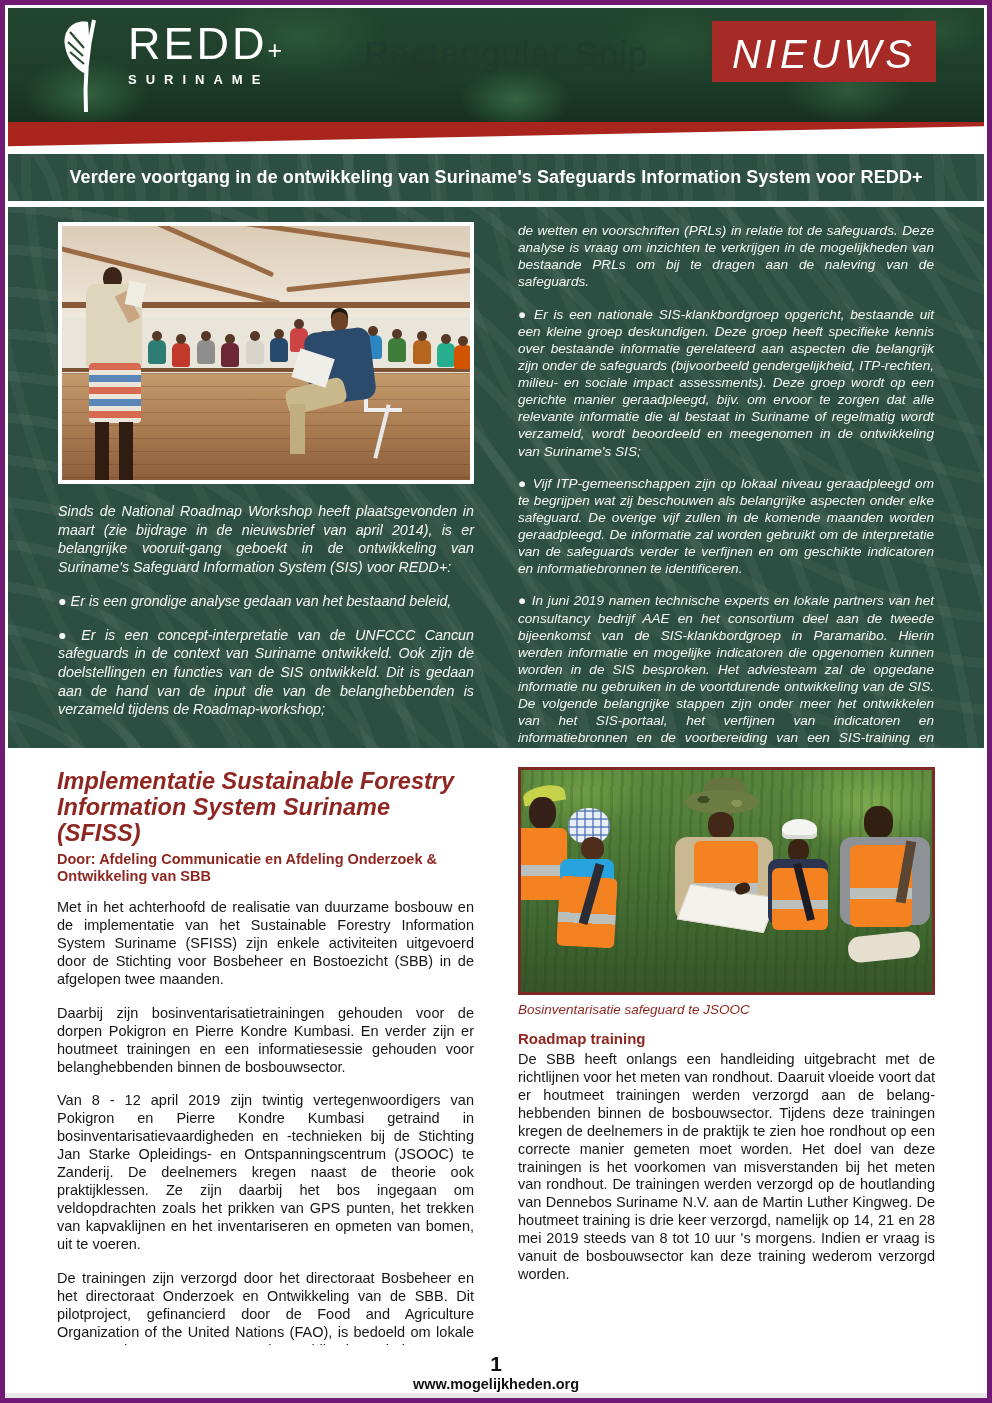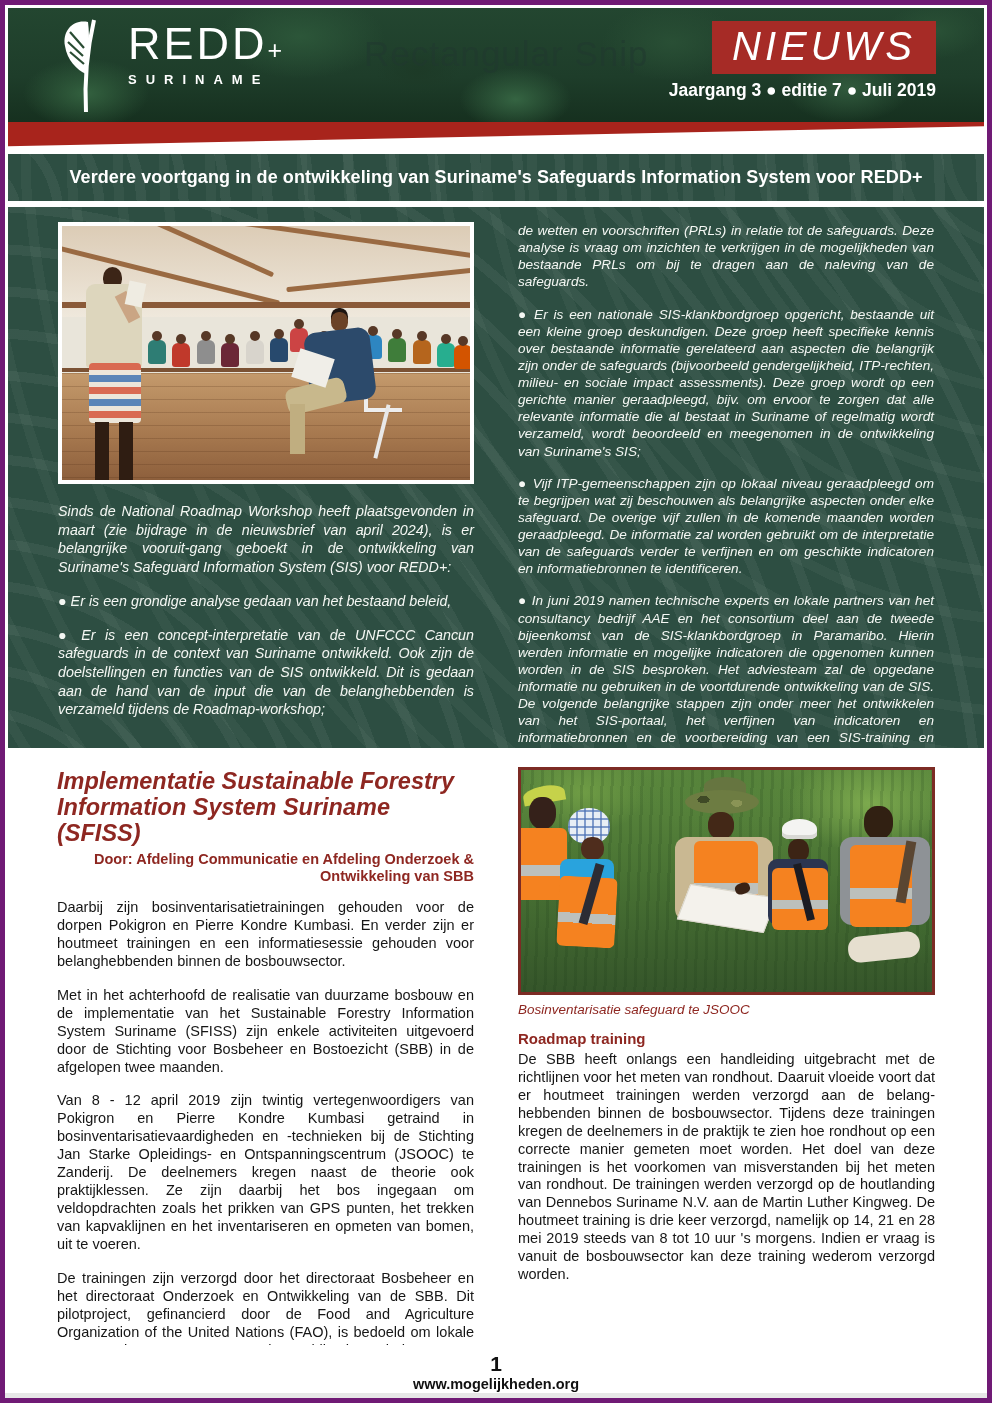--- a/index.html
+++ b/index.html
@@ -19,21 +19,21 @@
   .logo{position:absolute;left:50px;top:10px;display:flex;align-items:flex-start;}
   .logo svg{display:block;}
   .logo-text{margin-left:4px;color:#fff;}
   .logo-main{font-size:45px;line-height:52px;letter-spacing:3px;font-weight:400;}
   .logo-plus{font-size:25px;font-weight:400;}
   .logo-sub{font-size:13px;letter-spacing:9px;margin-top:2px;font-weight:bold;}
   .watermark{position:absolute;left:356px;top:26px;font-size:35px;font-weight:300;
              color:#20382f;opacity:.55;letter-spacing:1px;}
   .mast-right{position:absolute;right:48px;top:13px;text-align:right;}
   .nieuws-box{display:inline-block;background:#a62b26;color:#fff;font-style:italic;
-              font-size:40px;line-height:42px;padding:4px 20px 7px;letter-spacing:4px;font-weight:400;}
+              font-size:40px;line-height:42px;padding:12px 20px 7px;letter-spacing:4px;font-weight:400;}
   .issue{color:#fff;font-weight:bold;font-size:17.5px;margin-top:6px;}
   
   .stripe{position:relative;height:32px;margin:0 3px;background:#fff;}
   .stripe-red{position:absolute;inset:0;background:#a8241c;
               clip-path:polygon(0 0,100% 0,100% 13%,0 76%);}
   
   .greenbg{background:
       repeating-radial-gradient(circle at -4% 125%, rgba(255,255,255,.05) 0 10px, rgba(255,255,255,0) 10px 42px),
       repeating-radial-gradient(circle at 106% -18%, rgba(255,255,255,.04) 0 10px, rgba(255,255,255,0) 10px 46px),
       #2d4e42;}
@@ -60,21 +60,21 @@
   .pp{position:absolute;width:18px;height:24px;border-radius:6px 6px 3px 3px;}
   .pp::before{content:"";position:absolute;top:-9px;left:4px;width:10px;height:10px;
               border-radius:50%;background:#573826;}
   .shape{position:absolute;}
   
   .white-section{height:597px;box-sizing:border-box;padding:19px 52px 0;
                  display:grid;grid-template-columns:1fr 1fr;column-gap:44px;overflow:hidden;}
   .white-section p{font-size:14.5px;line-height:1.24;color:#161616;text-align:justify;margin:0 0 16px;}
   .white-section h2{margin:2px 0 4px;font-size:23.5px;line-height:1.1;font-style:italic;
                     font-weight:bold;color:#8e2721;}
-  .byline{font-size:14.5px;font-weight:bold;color:#8e2721;line-height:1.18;margin:0 0 14px;text-align:right;}
+  .byline{font-size:14.5px;font-weight:bold;color:#8e2721;line-height:1.18;margin:0 0 14px;}
   .white-section h3{margin:0 0 3px;font-size:15px;font-weight:bold;color:#8e2721;line-height:1.18;}
   .photo2{position:relative;height:222px;border:3px solid #7c2b24;overflow:hidden;margin:0;
     background:
       radial-gradient(120px 70px at 85% 15%, #7daa4e 0%, rgba(125,170,78,0) 70%),
       radial-gradient(90px 60px at 15% 10%, #6f9c45 0%, rgba(111,156,69,0) 70%),
       radial-gradient(140px 90px at 50% 0%, #54813a 0%, rgba(84,129,58,0) 75%),
       radial-gradient(100px 80px at 95% 60%, #3f6b30 0%, rgba(63,107,48,0) 70%),
       linear-gradient(180deg,#5d8a3e 0%,#4a7434 45%,#35552a 100%);}
   .photo2::before{content:"";position:absolute;inset:0;
       background:repeating-linear-gradient(92deg, rgba(25,55,22,.16) 0 3px, transparent 3px 10px);}
@@ -102,21 +102,20 @@
         </svg>
       </span>
       <span class="logo-text">
         <span class="logo-main">REDD</span><span class="logo-plus">+</span>
         <div class="logo-sub">SURINAME</div>
       </span>
     </div>
     <div class="watermark">Rectangular Snip</div>
     <div class="mast-right">
       <div class="nieuws-box">NIEUWS</div>
-      <div class="issue">Jaargang 3 ● editie 7 ● Juli 2019</div>
     </div>
   </header>
 
   <div class="stripe">
     <div class="stripe-red"></div>
   </div>
 
   <section class="titlebar greenbg">
     <h1>Verdere voortgang in de ontwikkeling van Suriname's Safeguards Information System voor REDD+</h1>
   </section>
@@ -162,38 +161,38 @@
         <div>
           <div class="shape" style="left:74%;top:52%;width:34px;height:50px;border-left:4px solid #eee;border-bottom:4px solid #eee;"></div>
           <div class="shape" style="left:78%;top:70%;width:4px;height:55px;background:#e8e8e8;transform:rotate(14deg);"></div>
           <div class="shape" style="left:66%;top:34%;width:17px;height:19px;background:#6b4226;border-radius:45%;box-shadow:0 -4px 0 #1d1410;"></div>
           <div class="shape" style="left:60%;top:41%;width:66px;height:72px;background:#2c4a6b;border-radius:12px;transform:rotate(-7deg);"></div>
           <div class="shape" style="left:55%;top:62%;width:60px;height:26px;background:#c8b88c;border-radius:8px;transform:rotate(-14deg);"></div>
           <div class="shape" style="left:56%;top:70%;width:15px;height:50px;background:#c0ae80;"></div>
           <div class="shape" style="left:57%;top:50%;width:36px;height:30px;background:#f0eee8;transform:rotate(18deg);"></div>
         </div>
       </figure>
-      <p>Sinds de National Roadmap Workshop heeft plaatsgevonden in maart (zie bijdrage in de nieuwsbrief van april 2024), is er belangrijke vooruit-gang geboekt in de ontwikkeling van Suriname's Safeguard Information System (SIS) voor REDD+:</p>
+      <p>Sinds de National Roadmap Workshop heeft plaatsgevonden in maart (zie bijdrage in de nieuwsbrief van april 2014), is er belangrijke vooruit-gang geboekt in de ontwikkeling van Suriname's Safeguard Information System (SIS) voor REDD+:</p>
       <p>● Er is een grondige analyse gedaan van het bestaand beleid,</p>
       <p>● Er is een concept-interpretatie van de UNFCCC Cancun safeguards in de context van Suriname ontwikkeld. Ook zijn de doelstellingen en functies van de SIS ontwikkeld. Dit is gedaan aan de hand van de input die van de belanghebbenden is verzameld tijdens de Roadmap-workshop;</p>
     </div>
     <div class="col-gr">
       <p>de wetten en voorschriften (PRLs) in relatie tot de safeguards. Deze analyse is vraag om inzichten te verkrijgen in de mogelijkheden van bestaande PRLs om bij te dragen aan de naleving van de safeguards.</p>
       <p>● Er is een nationale SIS-klankbordgroep opgericht, bestaande uit een kleine groep deskundigen. Deze groep heeft specifieke kennis over bestaande informatie gerelateerd aan aspecten die belangrijk zijn onder de safeguards (bijvoorbeeld gendergelijkheid, ITP-rechten, milieu- en sociale impact assessments). Deze groep wordt op een gerichte manier geraadpleegd, bijv. om ervoor te zorgen dat alle relevante informatie die al bestaat in Suriname of regelmatig wordt verzameld, wordt beoordeeld en meegenomen in de ontwikkeling van Suriname's SIS;</p>
       <p>● Vijf ITP-gemeenschappen zijn op lokaal niveau geraadpleegd om te begrijpen wat zij beschouwen als belangrijke aspecten onder elke safeguard. De overige vijf zullen in de komende maanden worden geraadpleegd. De informatie zal worden gebruikt om de interpretatie van de safeguards verder te verfijnen en om geschikte indicatoren en informatiebronnen te identificeren.</p>
       <p>● In juni 2019 namen technische experts en lokale partners van het consultancy bedrijf AAE en het consortium deel aan de tweede bijeenkomst van de SIS-klankbordgroep in Paramaribo. Hierin werden informatie en mogelijke indicatoren die opgenomen kunnen worden in de SIS besproken. Het adviesteam zal de opgedane informatie nu gebruiken in de voortdurende ontwikkeling van de SIS. De volgende belangrijke stappen zijn onder meer het ontwikkelen van het SIS-portaal, het verfijnen van indicatoren en informatiebronnen en de voorbereiding van een SIS-training en awareness sessie, die naar verwachting in oktober 2019 zal plaatsvinden.</p>
     </div>
   </section>
 
   <section class="white-section">
     <div>
       <h2>Implementatie Sustainable Forestry Information System Suriname (SFISS)</h2>
       <div class="byline">Door: Afdeling Communicatie en Afdeling Onderzoek &amp; Ontwikkeling van SBB</div>
+      <p>Met in het achterhoofd de realisatie van duurzame bosbouw en de implementatie van het Sustainable Forestry Information System Suriname (SFISS) zijn enkele activiteiten uitgevoerd door de Stichting voor Bosbeheer en Bostoezicht (SBB) in de afgelopen twee maanden.</p>
       <p>Daarbij zijn bosinventarisatietrainingen gehouden voor de dorpen Pokigron en Pierre Kondre Kumbasi. En verder zijn er houtmeet trainingen en een informatiesessie gehouden voor belanghebbenden binnen de bosbouwsector.</p>
-      <p>Met in het achterhoofd de realisatie van duurzame bosbouw en de implementatie van het Sustainable Forestry Information System Suriname (SFISS) zijn enkele activiteiten uitgevoerd door de Stichting voor Bosbeheer en Bostoezicht (SBB) in de afgelopen twee maanden.</p>
       <p>Van 8 - 12 april 2019 zijn twintig vertegenwoordigers van Pokigron en Pierre Kondre Kumbasi getraind in bosinventarisatievaardigheden en -technieken bij de Stichting Jan Starke Opleidings- en Ontspanningscentrum (JSOOC) te Zanderij. De deelnemers kregen naast de theorie ook praktijklessen. Ze zijn daarbij het bos ingegaan om veldopdrachten zoals het prikken van GPS punten, het trekken van kapvaklijnen en het inventariseren en opmeten van bomen, uit te voeren.</p>
       <p>De trainingen zijn verzorgd door het directoraat Bosbeheer en het directoraat Onderzoek en Ontwikkeling van de SBB. Dit pilotproject, gefinancierd door de Food and Agriculture Organization of the United Nations (FAO), is bedoeld om lokale gemeenschappen te versterken bij het beheer van gemeenschapsbossen en het waar-borgen van duurzame bosproductie.</p>
     </div>
     <div>
       <figure class="photo2">
         <div class="shape" style="left:0.5%;top:7%;width:42px;height:17px;background:#c6d24a;border-radius:50% 50% 0 0;transform:rotate(-10deg);"></div>
         <div class="shape" style="left:2%;top:12%;width:27px;height:32px;background:#35211a;border-radius:45%;"></div>
         <div class="shape vest" style="left:-2%;top:26%;width:54px;height:72px;"></div>
         <div class="shape" style="left:11.5%;top:17%;width:42px;height:36px;border-radius:50% 50% 45% 45%;background:repeating-linear-gradient(0deg, rgba(74,112,180,.65) 0 2px, transparent 2px 8px),repeating-linear-gradient(90deg, rgba(74,112,180,.65) 0 2px, transparent 2px 8px),#e8eef5;"></div>
         <div class="shape" style="left:14.5%;top:30%;width:23px;height:23px;background:#4f2d1d;border-radius:45%;"></div>

